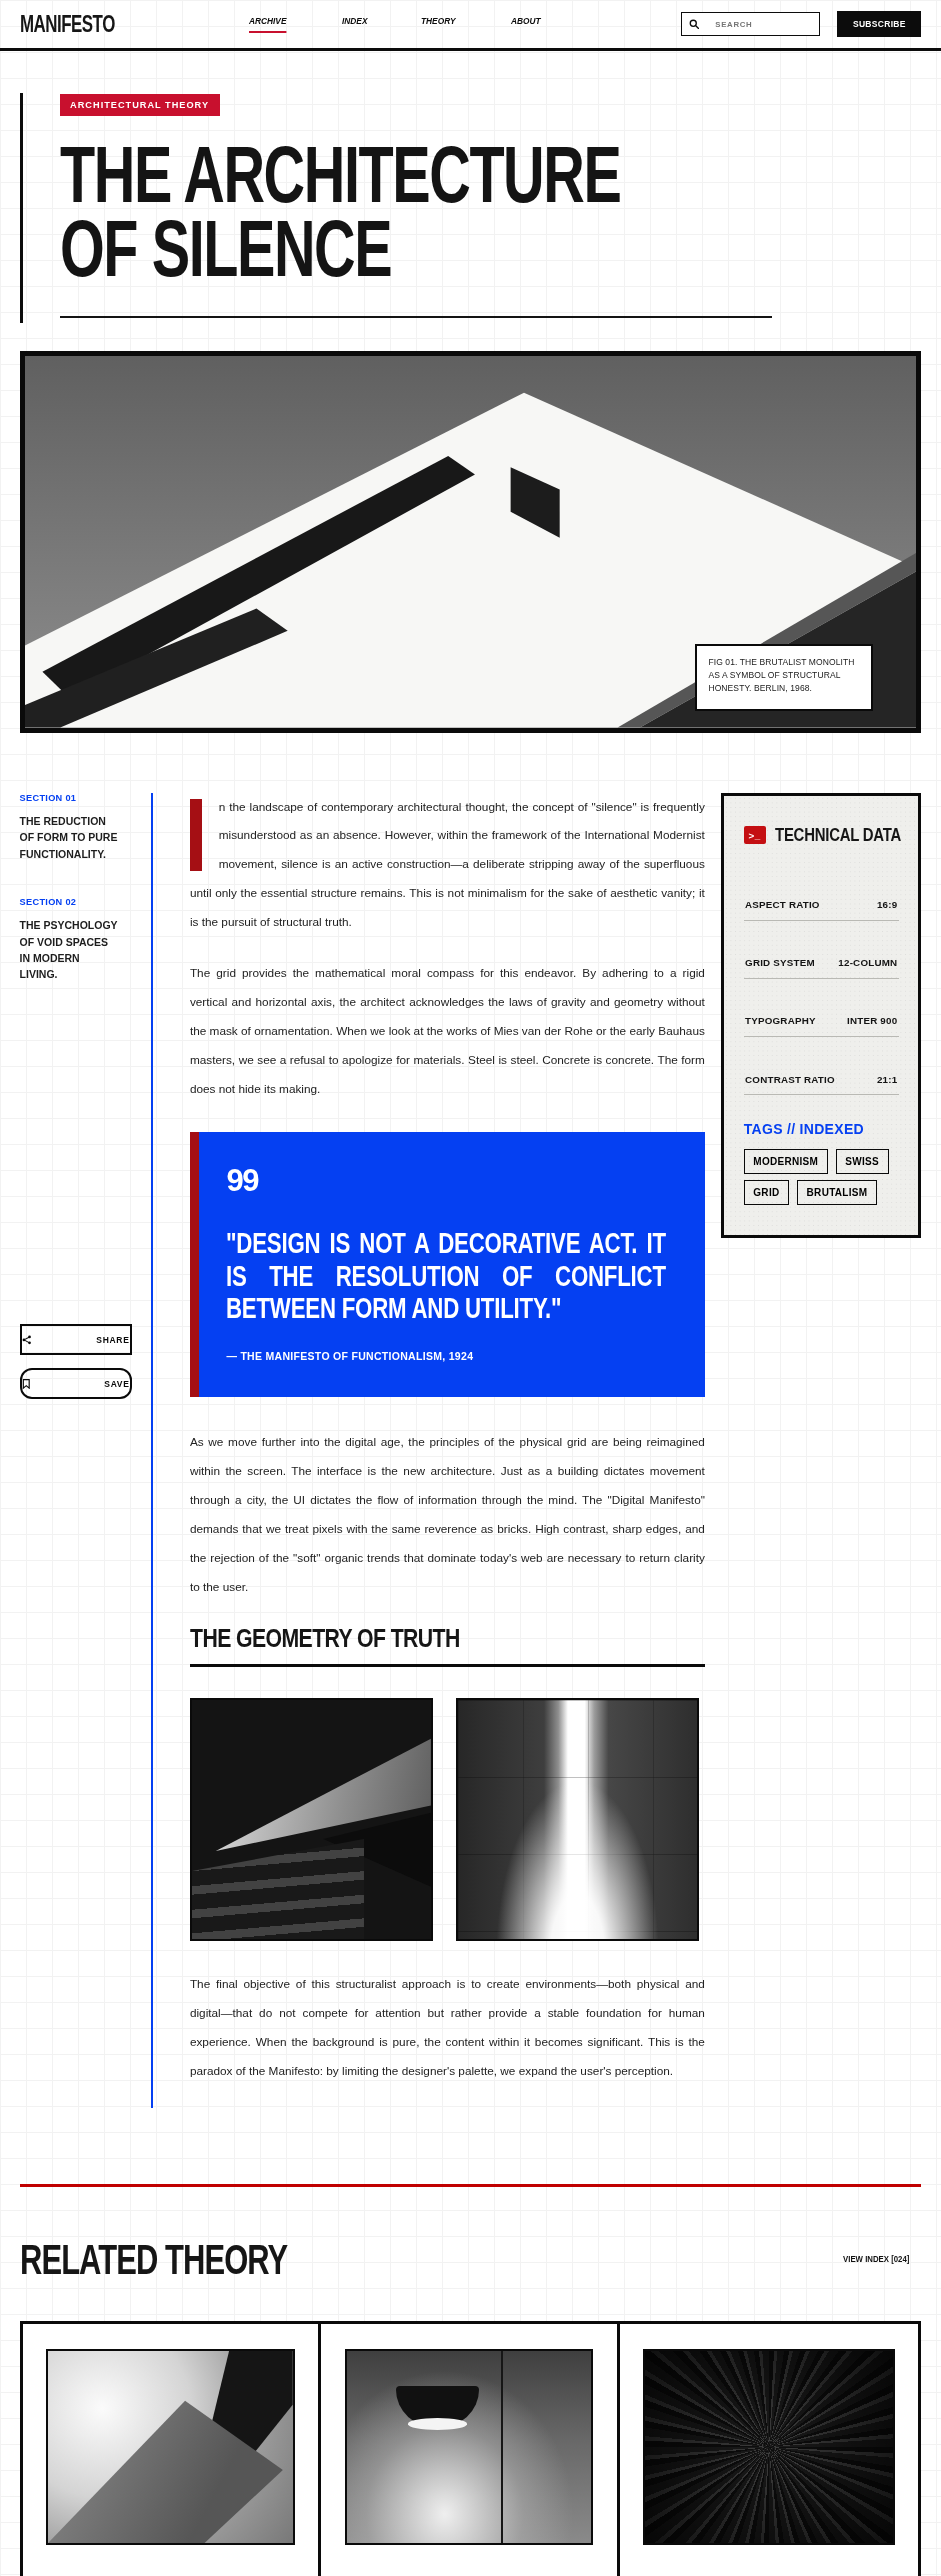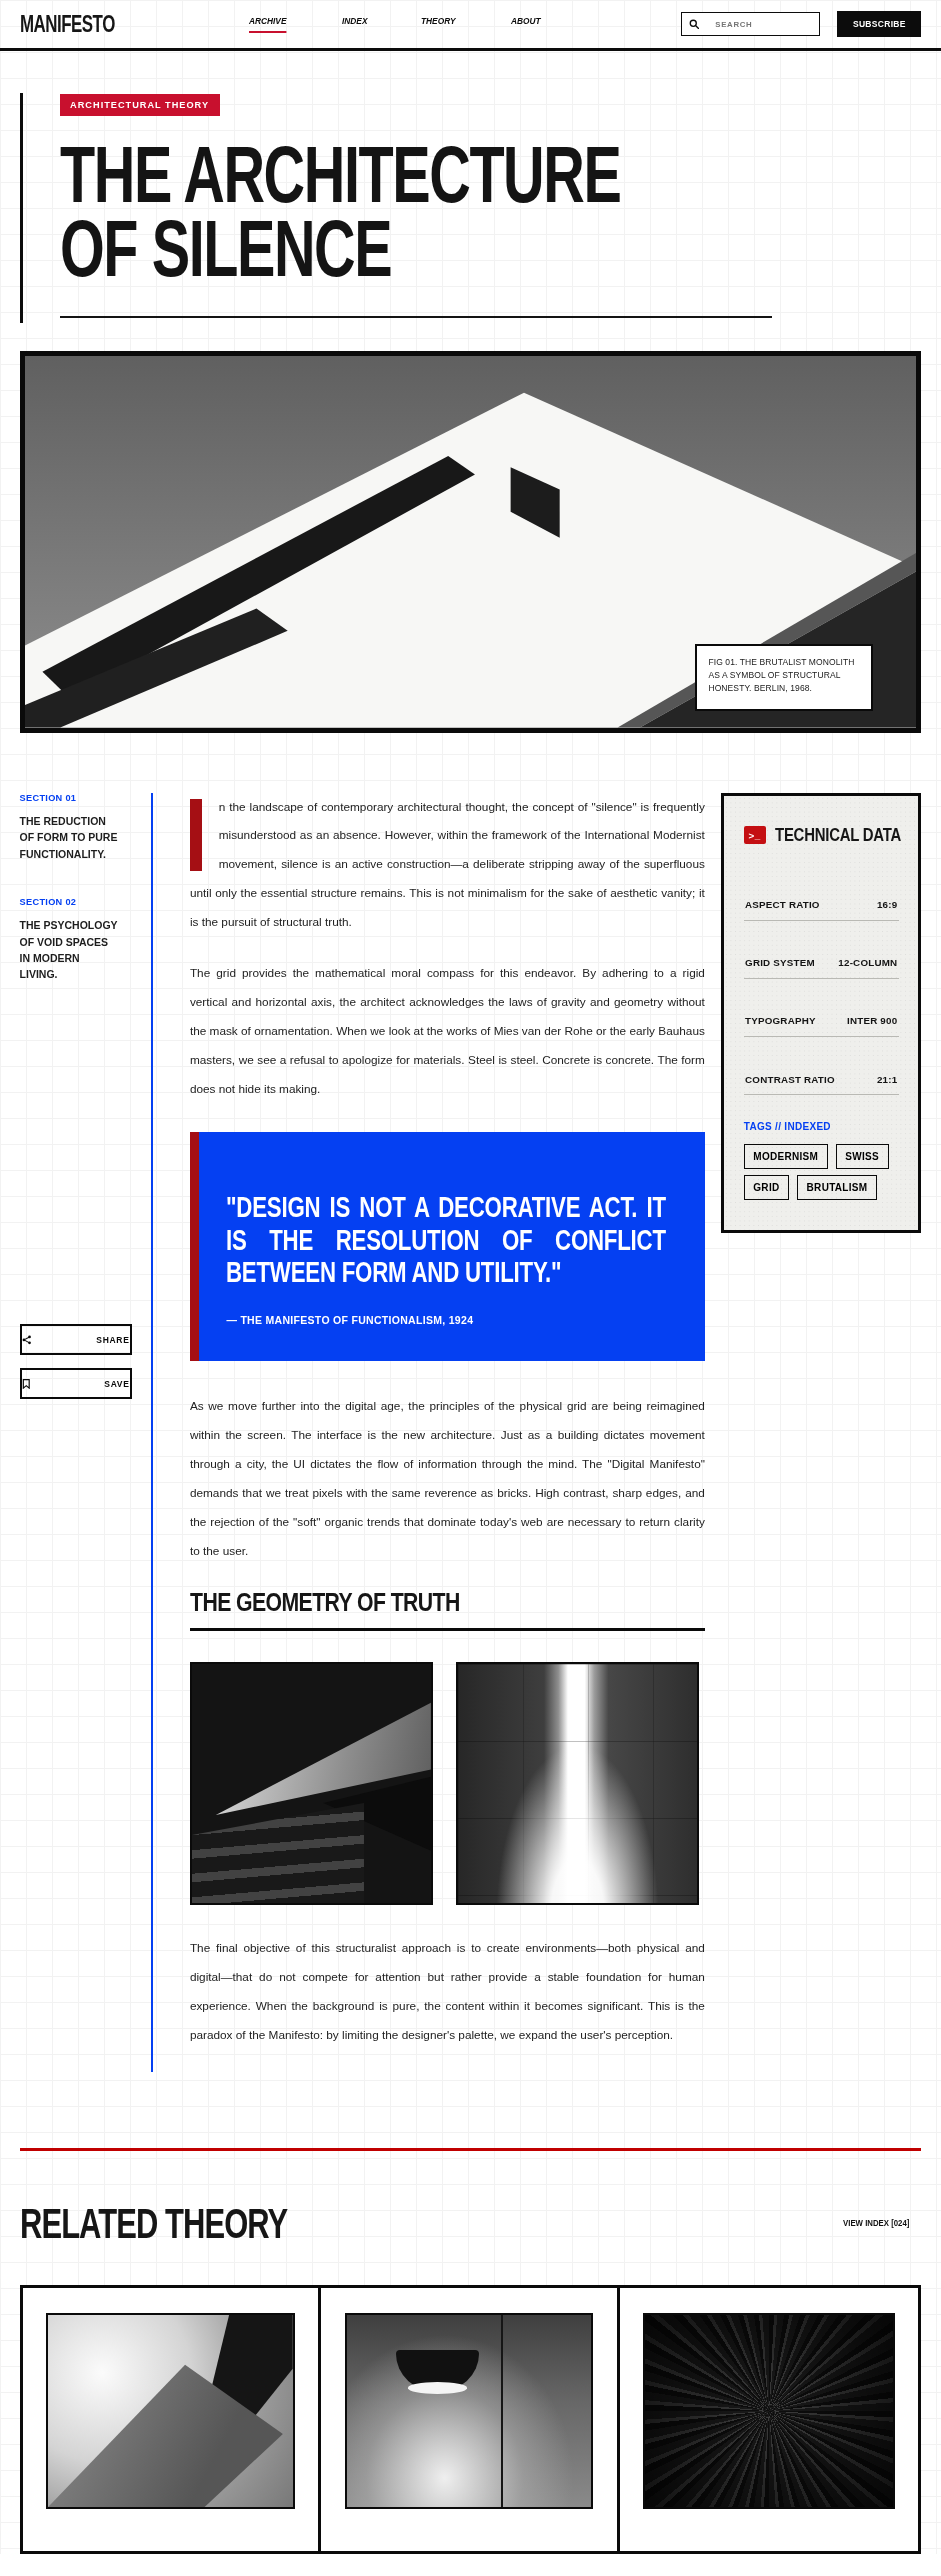--- a/index.html
+++ b/index.html
@@ -107,21 +107,21 @@
   }
   .toc { display: flex; flex-direction: column; }
   .toc-label { color: var(--blue); font-size: 9.2px; font-weight: 900; letter-spacing: 0.3px; }
   .toc-text { margin: 10.5px 0 35px; font-size: 10.5px; font-weight: 600; line-height: 1.55; color: #1d1d1d; width: 98px; }
   .side-btn {
     width: 112px; background: transparent; border: 2px solid #0a0a0a; cursor: pointer;
     display: flex; align-items: center; justify-content: space-between; gap: 6.5px;
     padding: 8.5px 0; font-family: "Liberation Sans", sans-serif;
     font-size: 8.5px; font-weight: 900; letter-spacing: 0.7px; color: #0a0a0a;
   }
-  .side-btn + .side-btn { margin-top: 13px; }
+  .side-btn + .side-btn { margin-top: 13px; border-radius: 12px; }
   .btn-spacer { margin-top: 307px; }
 
   .main-col { border-left: 2.6px solid var(--blue); padding-left: 37px; }
   .main-col p {
     font-size: 11.8px; line-height: 2.45; text-align: justify; color: #222;
     margin-bottom: 22px;
   }
   .dropcap {
     float: left; width: 11.8px; height: 72px; margin: 6.5px 17px 3.9px 0;
     background: var(--dark-red); color: transparent; overflow: hidden;
@@ -169,21 +169,21 @@
     background-image: radial-gradient(#dddddb 0.7px, transparent 0.7px);
     background-size: 4.6px 4.6px;
     padding: 29px 19.6px 30px; align-self: start;
   }
   .tech-title-row { display: flex; align-items: center; gap: 9.2px; }
   .terminal-icon { background: #c40f12; color: #fff; font-weight: 900; font-size: 9.8px; padding: 3.9px 4.6px; border-radius: 2px; letter-spacing: 0.7px; }
   .tech-title { font-size: 17.6px; font-weight: 900; letter-spacing: -0.3px; }
   .tech-rows { margin-top: 17px; }
   .tech-row { display: flex; justify-content: space-between; align-items: baseline; padding: 12.4px 1.3px 9.8px; border-bottom: 0.7px solid #b9b9b4; }
   .tech-row .t-label, .tech-row .t-value { font-size: 9.8px; font-weight: 900; letter-spacing: 0.2px; color: #141414; margin-top: 24px; }
-  .tags-label { margin-top: 26px; color: var(--blue); font-size: 10px; font-weight: 900; letter-spacing: 0.3px; }
+  .tags-label { margin-top: 26px; color: var(--blue); font-size: 14px; font-weight: 900; letter-spacing: 0.3px; }
   .tag-chips { margin-top: 5.2px; }
   .tag-chip {
     display: inline-block; border: 1.3px solid #0a0a0a; background: transparent; cursor: pointer;
     font-family: "Liberation Sans", sans-serif;
     font-size: 10px; font-weight: 900; letter-spacing: 0.3px;
     padding: 5.9px 8.5px; margin: 6.5px 5.2px 0 0;
   }
 
   
   .red-rule { border: none; border-top: 3.9px solid #c00000; margin: 76px 19.6px 0; }
@@ -282,20 +282,21 @@
       </span>
       <span>SAVE</span>
     </button>
   </aside>
 
   <main class="main-col">
     <p><span class="dropcap">I</span><span>n the landscape of contemporary architectural thought, the concept of "silence" is frequently misunderstood as an absence. However, within the framework of the International Modernist movement, silence is an active construction—a deliberate stripping away of the superfluous until only the essential structure remains. This is not minimalism for the sake of aesthetic vanity; it is the pursuit of structural truth.</span></p>
     <p>The grid provides the mathematical moral compass for this endeavor. By adhering to a rigid vertical and horizontal axis, the architect acknowledges the laws of gravity and geometry without the mask of ornamentation. When we look at the works of Mies van der Rohe or the early Bauhaus masters, we see a refusal to apologize for materials. Steel is steel. Concrete is concrete. The form does not hide its making.</p>
 
     <blockquote class="pull-quote">
+      <div class="quote-mark">99</div>
       <div class="quote-text">"DESIGN IS NOT A DECORATIVE ACT. IT IS THE RESOLUTION OF CONFLICT BETWEEN FORM AND UTILITY."</div>
       <div class="quote-attr">— THE MANIFESTO OF FUNCTIONALISM, 1924</div>
     </blockquote>
 
     <p>As we move further into the digital age, the principles of the physical grid are being reimagined within the screen. The interface is the new architecture. Just as a building dictates movement through a city, the UI dictates the flow of information through the mind. The "Digital Manifesto" demands that we treat pixels with the same reverence as bricks. High contrast, sharp edges, and the rejection of the "soft" organic trends that dominate today's web are necessary to return clarity to the user.</p>
 
     <h2 class="section-h2"><span class="condense-85">THE GEOMETRY OF TRUTH</span></h2>
     <hr class="h2-rule">
 
     <div class="figure-row">

